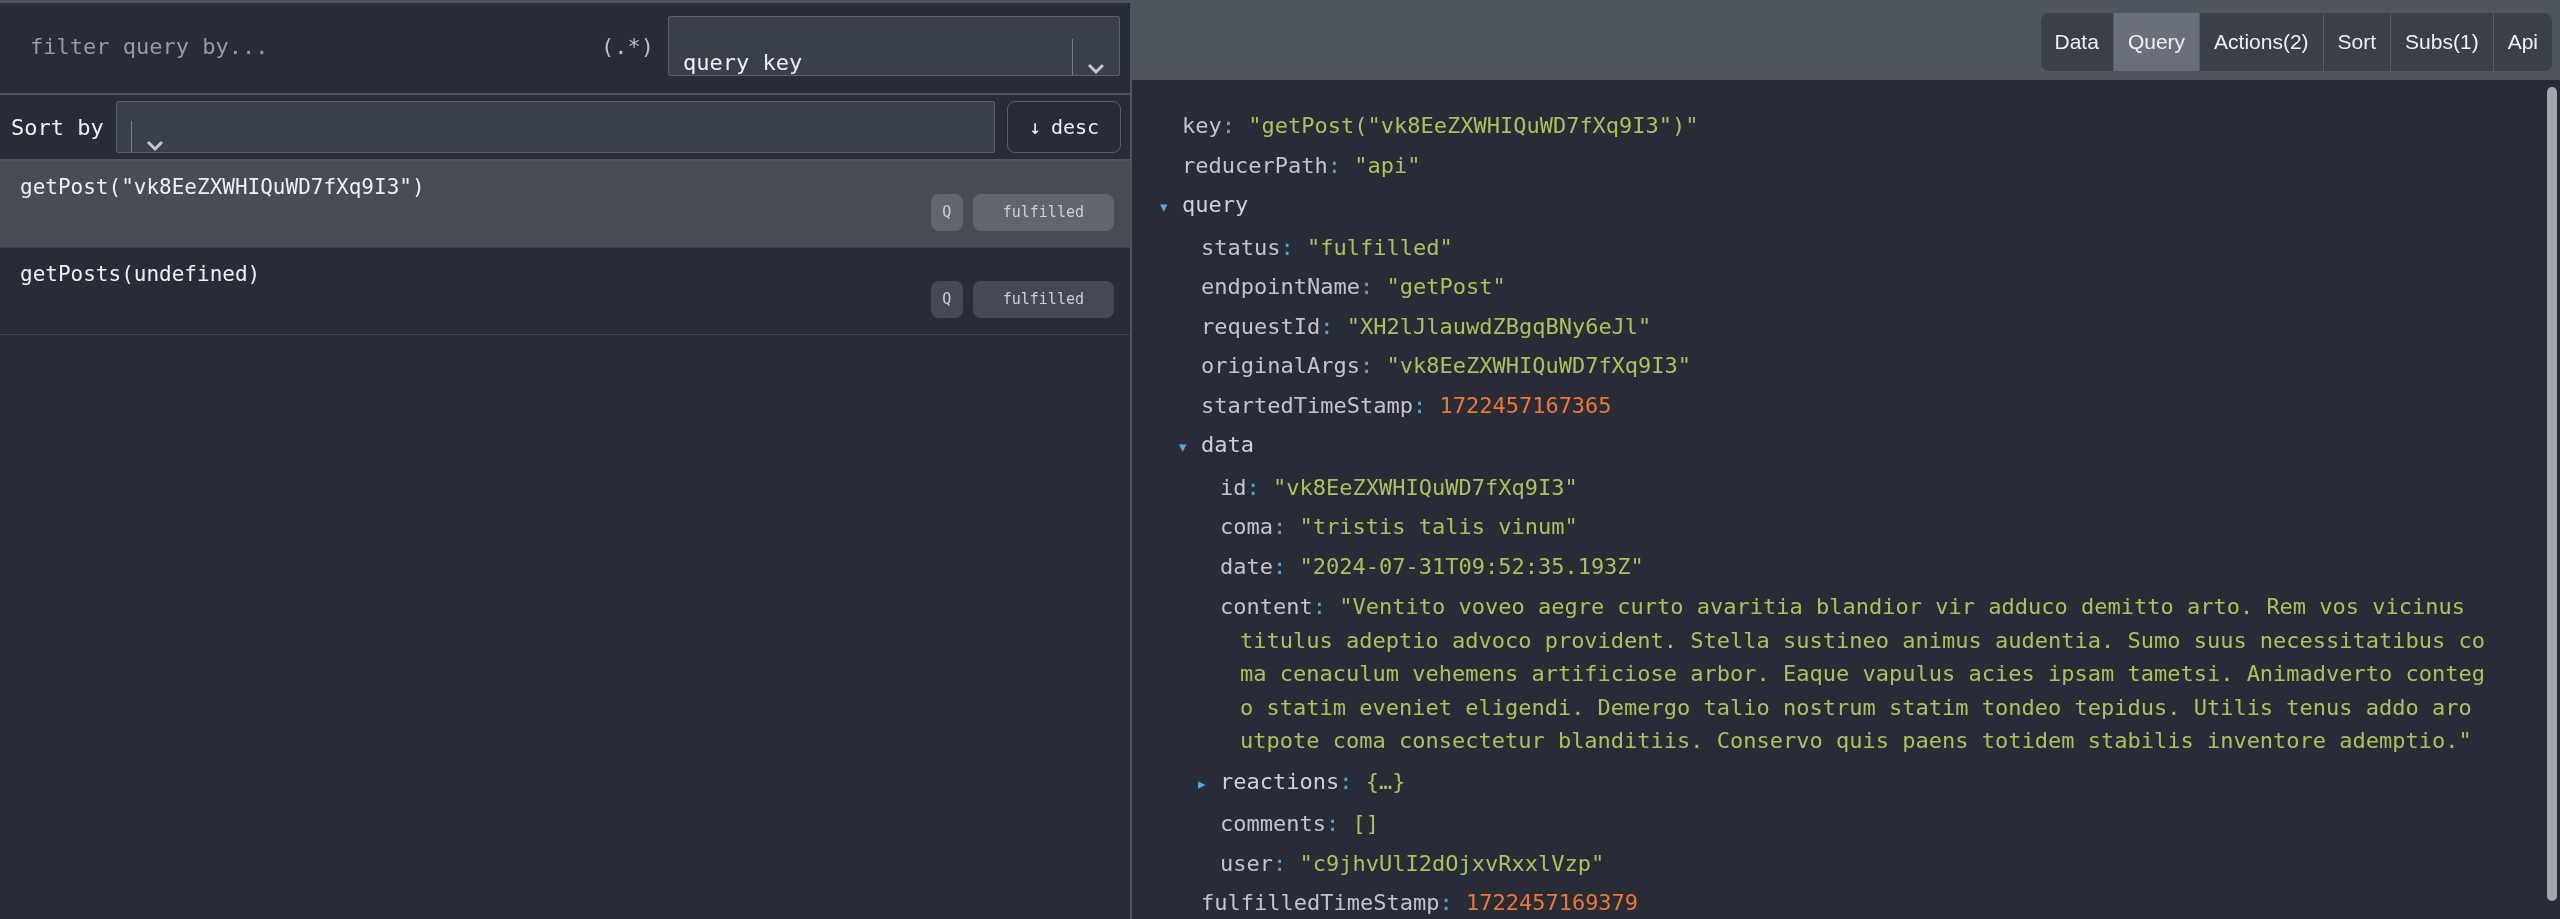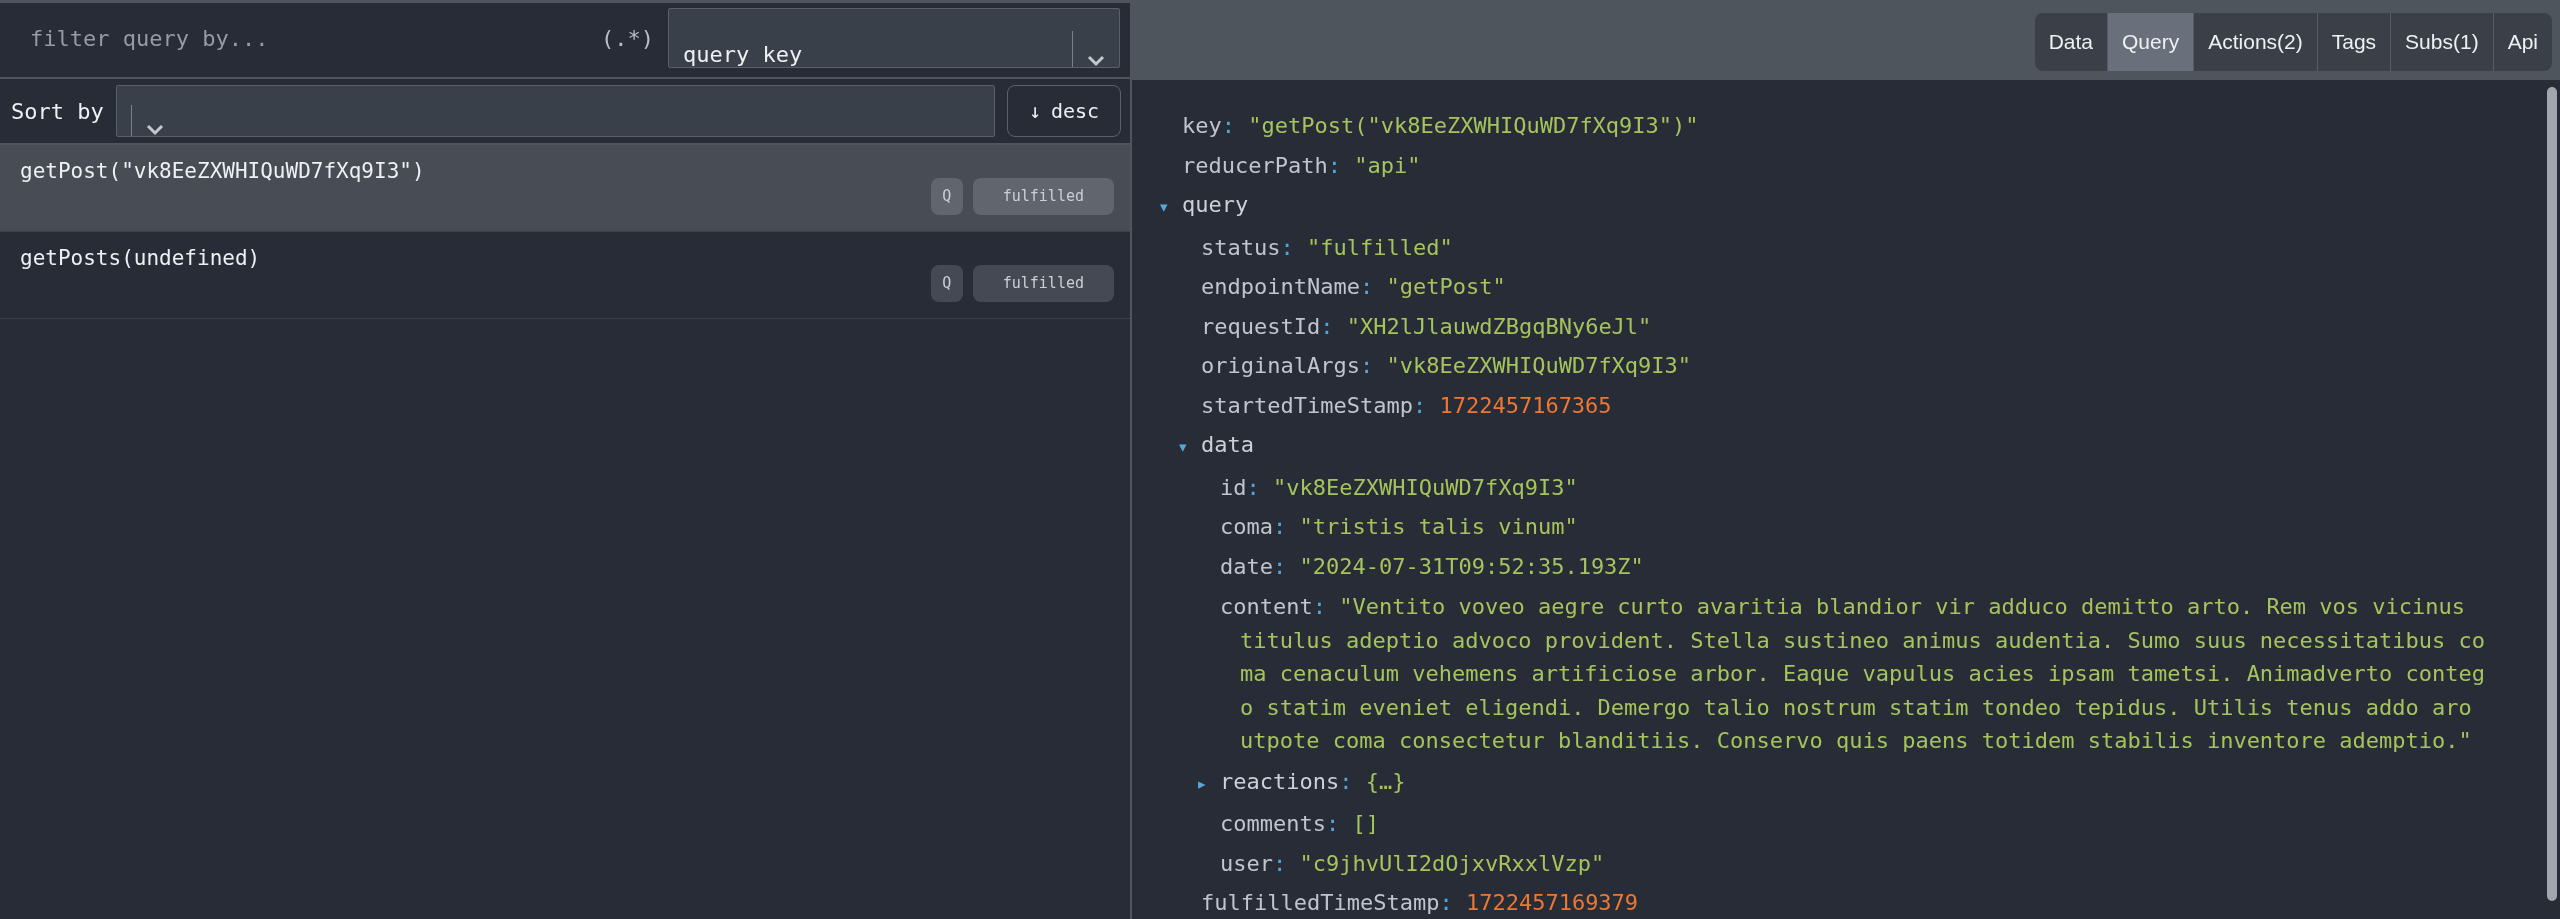--- a/index.html
+++ b/index.html
@@ -11,21 +11,21 @@
   .app {
     width: 2560px; height: 919px;
     border-top: 3px solid var(--strip-bg, #565c64);
     display: flex;
   }
   
   .left-panel { width: 1130px; height: 100%; background: var(--panel-bg, #272c37); }
   .panel-divider { width: 2px; background: var(--divider, #4e555d); }
 
   .filter-bar {
-    height: 76px; border-bottom: 2px solid var(--divider, #4e555d);
+    height: 92px; border-bottom: 2px solid var(--divider, #4e555d);
     display: flex; align-items: center; padding: 0 10px 4px 0;
   }
   .filter-input {
     flex: 1; height: 100%; background: transparent; border: none; outline: none;
     color: var(--text-primary, #eef0f3); font-family: inherit; font-size: 22px;
     padding-left: 30px;
   }
   .filter-input::placeholder { color: var(--text-muted, #959ba3); }
   .regex-toggle {
     color: #b9bfc7; font-size: 22px; margin: 0 14px 0 6px; cursor: pointer;
@@ -176,21 +176,21 @@
   </div>
 
   <div class="panel-divider"></div>
 
   <div class="right-panel">
     <div class="header-strip">
       <div class="tab-bar">
           <button class="tab">Data</button>
           <button class="tab selected">Query</button>
           <button class="tab">Actions(2)</button>
-          <button class="tab">Tags</button>
+          <button class="tab">Sort</button>
           <button class="tab">Subs(1)</button>
           <button class="tab">Api</button>
         </div>
     </div>
     <div class="tree">
         <div class="trow lvl1"><span class="tkey">key</span><span class="tcolon">: </span><span class="tval string">"getPost("vk8EeZXWHIQuWD7fXq9I3")"</span></div>
         <div class="trow lvl1"><span class="tkey">reducerPath</span><span class="tcolon">: </span><span class="tval string">"api"</span></div>
         <div class="trow lvl1"><span class="arrow">▾</span><span class="tkey expandable">query</span></div>
         <div class="trow lvl2"><span class="tkey">status</span><span class="tcolon">: </span><span class="tval string">"fulfilled"</span></div>
         <div class="trow lvl2"><span class="tkey">endpointName</span><span class="tcolon">: </span><span class="tval string">"getPost"</span></div>

